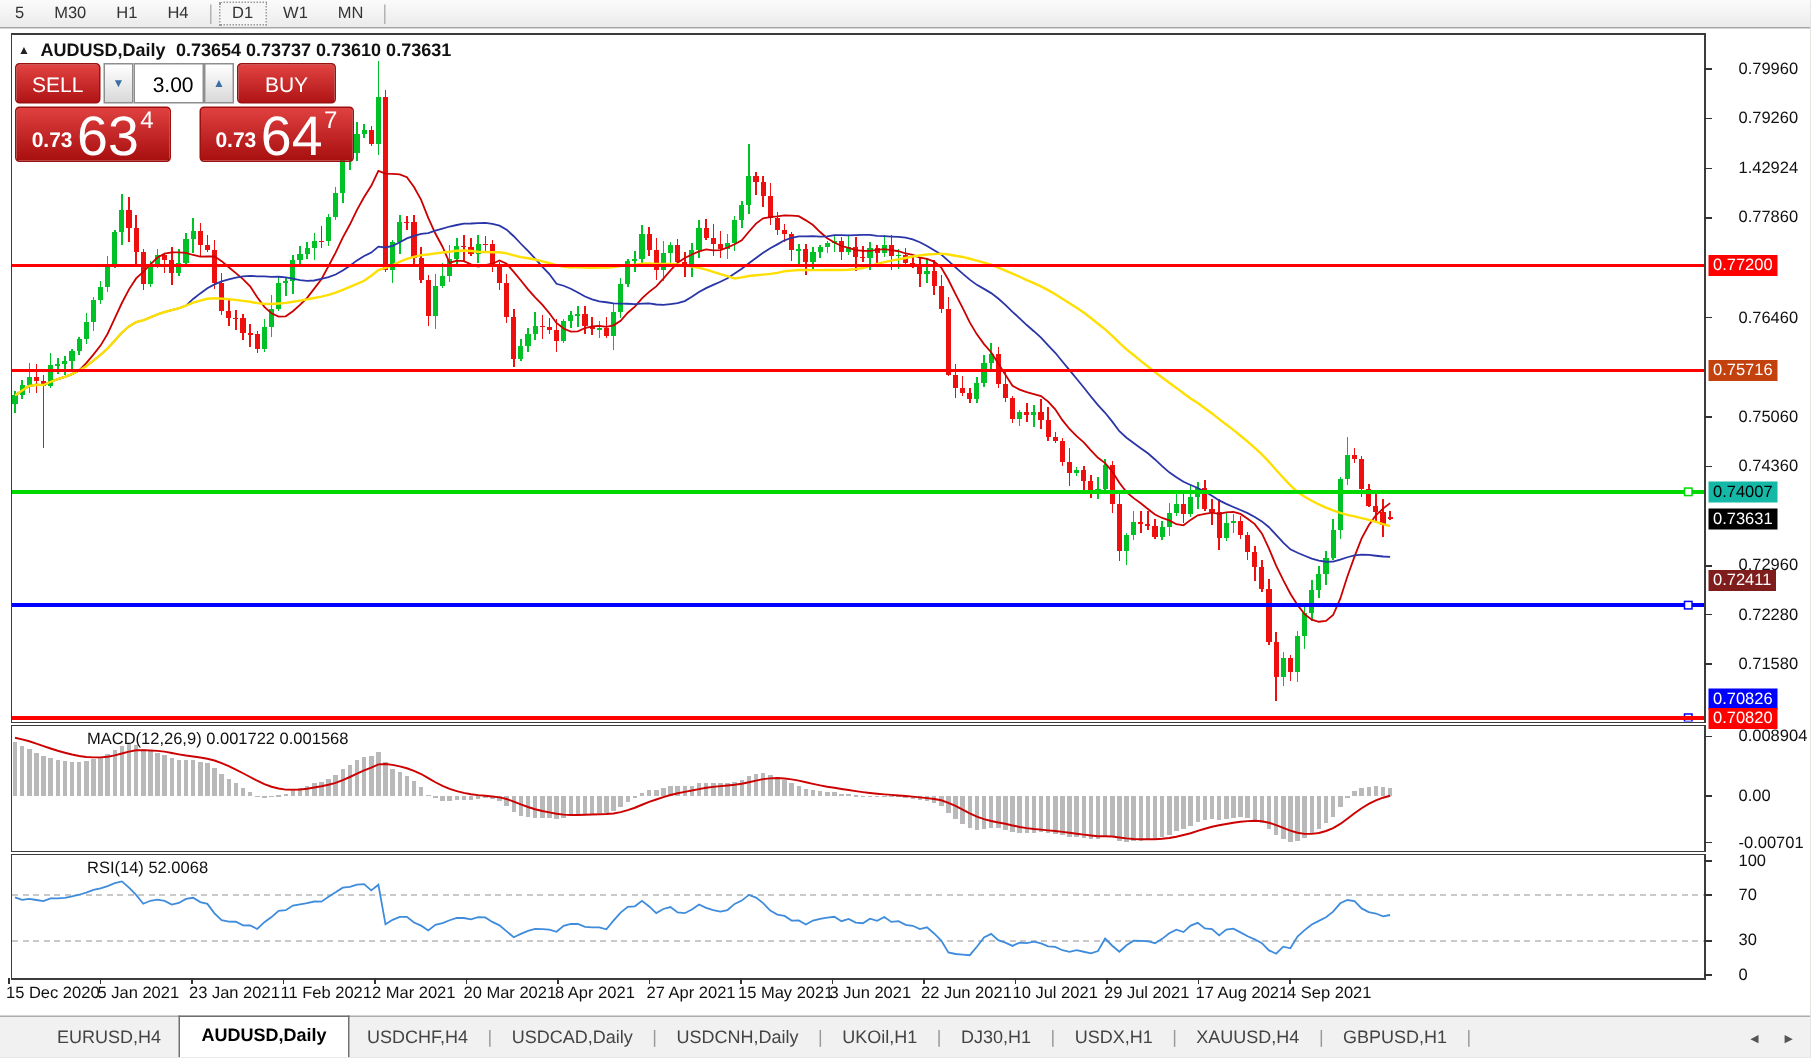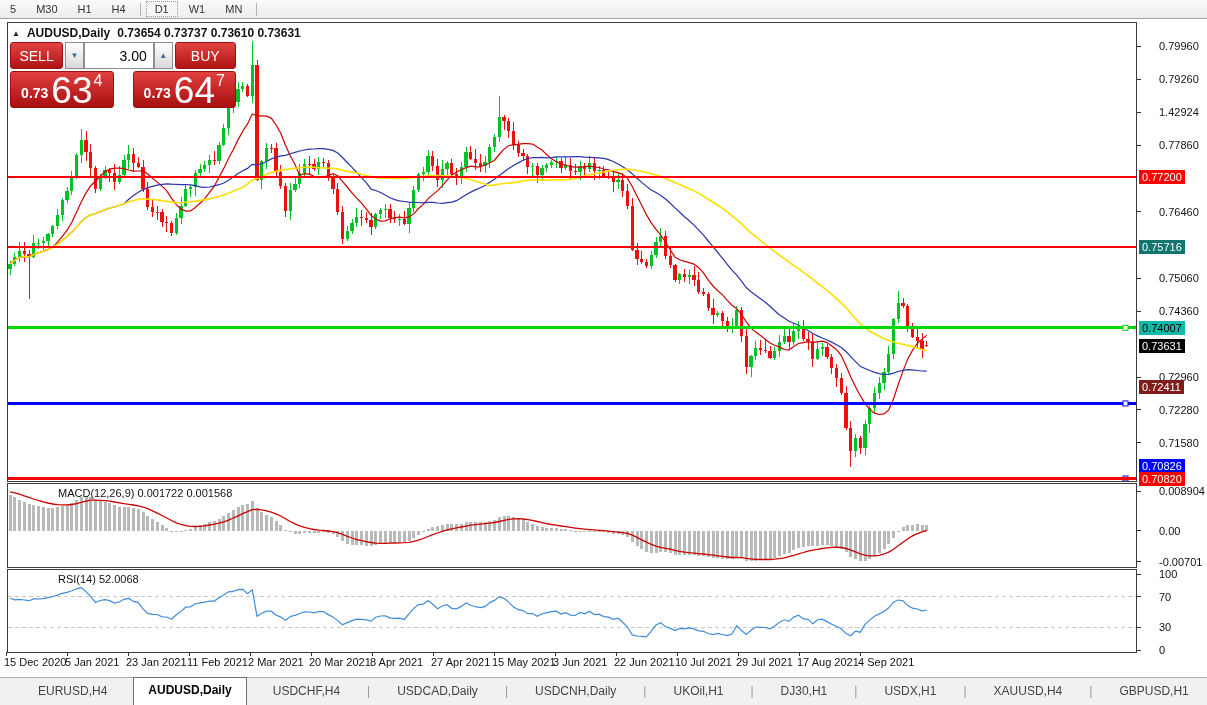--- a/index.html
+++ b/index.html
@@ -20,40 +20,40 @@
   .trade-panel{position:absolute;left:10px;top:42px;width:226px;z-index:6;}
   .tp-row1{display:flex;height:27px;}
   .btn-red{background:linear-gradient(#e24343,#b01414);color:#fff;display:flex;align-items:center;
            justify-content:center;border-radius:3px;border:1px solid #9c1010;box-sizing:border-box;}
   .btn-sell{width:57px;font-size:14px;}
   .btn-buy{width:66px;font-size:14px;margin-left:2px;}
   .spin{width:20px;background:linear-gradient(#ffffff,#d9d9d9);border:1px solid #8e8e8e;
         color:#3a6ea5;font-size:8px;display:flex;align-items:center;justify-content:center;
         box-sizing:border-box;margin-left:2px;}
   .spin.up{margin-left:0;}
-  .vol{width:70px;border:1px solid #8e8e8e;font-size:14px;text-align:right;padding:0 6px 0 0;
+  .vol{width:47px;border:1px solid #8e8e8e;font-size:14px;text-align:right;padding:0 6px 0 0;
        font-family:"Liberation Sans",sans-serif;box-sizing:border-box;margin:0;}
   .tp-row2{display:flex;margin-top:2px;height:37px;gap:19px;}
   .price-box{flex:1;background:linear-gradient(#e04040,#a80f0f);color:#fff;display:flex;
              align-items:flex-end;justify-content:center;border-radius:3px;padding-bottom:2px;
              border:1px solid #9c1010;}
   .pb-prefix{font-size:14px;font-weight:bold;margin:0 3px 4px 0;}
   .pb-big{font-size:37px;line-height:29px;}
   .pb-sup{font-size:16px;margin-bottom:15px;margin-left:1px;}
   
   .ind-label{position:absolute;font-size:11px;color:#111;z-index:4;white-space:nowrap;padding-left:46px;}
   
   .y-tick-label{position:absolute;left:1159px;font-size:11px;color:#111;line-height:12px;z-index:3;}
   .axis-chip{position:absolute;left:1139px;font-size:11px;line-height:14px;height:14px;
              padding:0 3px;z-index:4;white-space:nowrap;}
   .x-label{position:absolute;top:656px;font-size:11px;color:#111;white-space:nowrap;z-index:3;}
   
   .tabbar{position:absolute;left:0;bottom:0;width:100%;height:28px;background:#f1f1f1;
           border-top:1px solid #adadad;display:flex;align-items:flex-end;font-size:12px;
-          color:#444;padding-left:26px;box-sizing:border-box;gap:14px;}
+          color:#444;padding-left:26px;box-sizing:border-box;}
   .tab{padding:4px 12px 7px;white-space:nowrap;}
   .tab.active{background:#fff;border:1px solid #6e6e6e;border-bottom:none;font-weight:bold;
               color:#000;padding:5px 14px 8px;}
   .tab-div{color:#999;padding:4px 1px 7px;}
   .tab-arrows{margin-left:auto;margin-right:10px;color:#555;font-size:9px;align-self:center;
               display:flex;gap:14px;}
   svg{position:absolute;left:0;top:0;z-index:1;}
 </style>
 </head>
 <body>
@@ -766,21 +766,21 @@
         <div class="y-tick-label" style="top:73px">0.79260</div>
         <div class="y-tick-label" style="top:106px">1.42924</div>
         <div class="y-tick-label" style="top:139px">0.77860</div>
         <div class="y-tick-label" style="top:206px">0.76460</div>
         <div class="y-tick-label" style="top:272px">0.75060</div>
         <div class="y-tick-label" style="top:305px">0.74360</div>
         <div class="y-tick-label" style="top:371px">0.72960</div>
         <div class="y-tick-label" style="top:404px">0.72280</div>
         <div class="y-tick-label" style="top:437px">0.71580</div>
         <div class="axis-chip" style="top:170px;background:#ff0000;color:#ffffff">0.77200</div>
-        <div class="axis-chip" style="top:240px;background:#0f766e;color:#ffffff">0.75716</div>
+        <div class="axis-chip" style="top:240px;background:#c2410c;color:#ffffff">0.75716</div>
         <div class="axis-chip" style="top:321px;background:#14b8a6;color:#000000">0.74007</div>
         <div class="axis-chip" style="top:339px;background:#000000;color:#ffffff">0.73631</div>
         <div class="axis-chip" style="top:380px;background:#7f1d1d;color:#ffffff">0.72411</div>
         <div class="axis-chip" style="top:459px;background:#0000ff;color:#ffffff">0.70826</div>
         <div class="axis-chip" style="top:472px;background:#ff0000;color:#ffffff">0.70820</div>
         <div class="y-tick-label" style="top:485px">0.008904</div>
         <div class="y-tick-label" style="top:525px">0.00</div>
         <div class="y-tick-label" style="top:556px">-0.00701</div>
         <div class="y-tick-label" style="top:568px">100</div>
         <div class="y-tick-label" style="top:591px">70</div>

